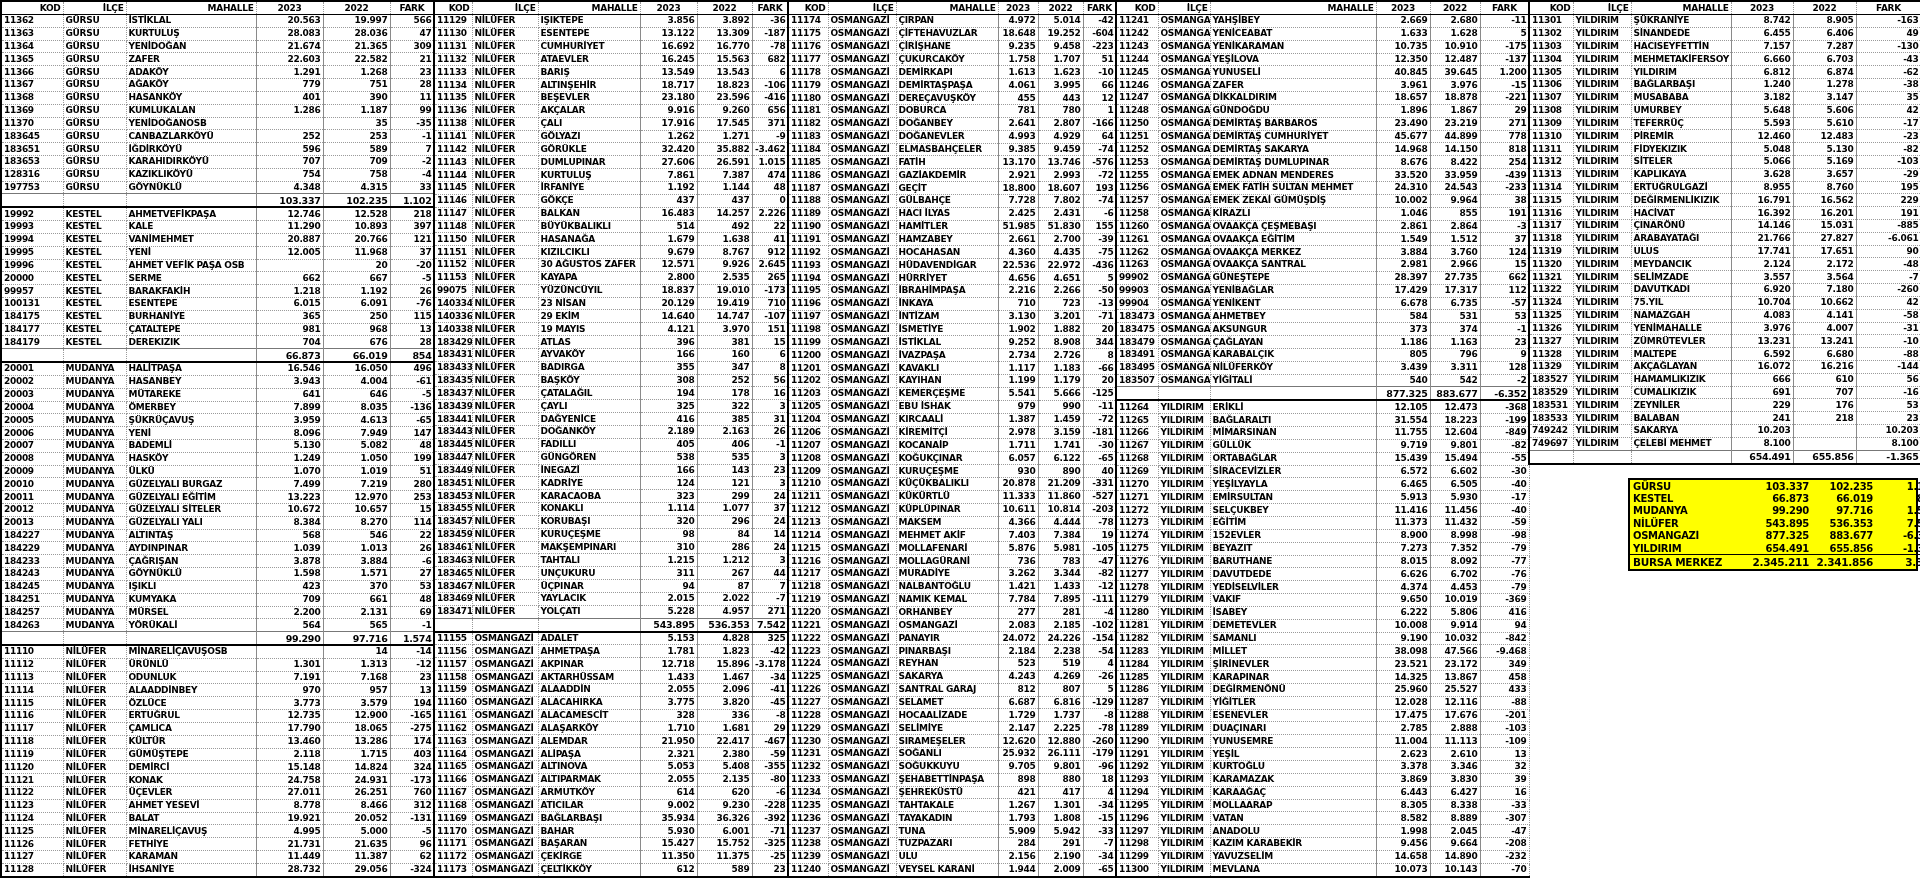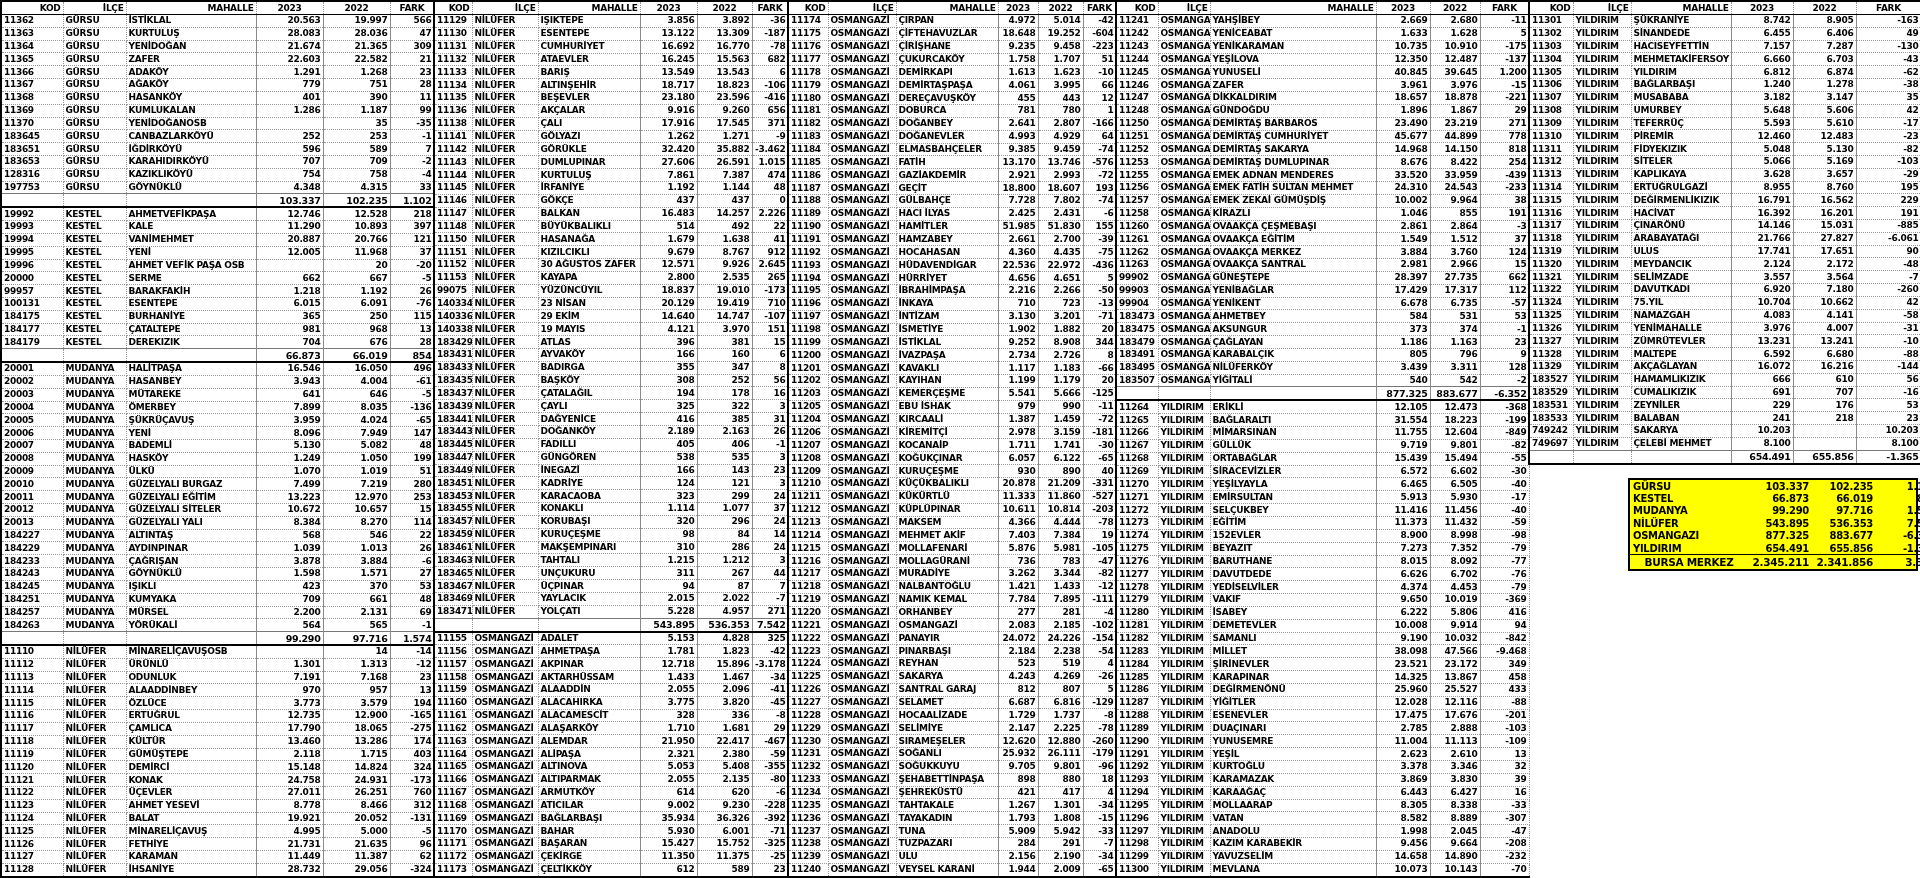--- a/index.html
+++ b/index.html
@@ -61,21 +61,21 @@
             <td class="num" style="width: 58px;">883.677</td>
             <td class="num" style="width: 58px;">-6.352</td>
           </tr>
           <tr>
             <td style="width: 112px;">YILDIRIM</td>
             <td class="num" style="width: 58px;">654.491</td>
             <td class="num" style="width: 58px;">655.856</td>
             <td class="num" style="width: 58px;">-1.365</td>
           </tr>
           <tr class="grand">
-            <td style="width: 112px; text-align: center;">BURSA MERKEZ</td>
+            <td style="width: 112px;">BURSA MERKEZ</td>
             <td class="num" style="width: 58px;">2.345.211</td>
             <td class="num" style="width: 58px;">2.341.856</td>
             <td class="num" style="width: 58px;">3.355</td>
           </tr>
         </tbody>
       </table>
   </div>
 <table class="grp" style="left: 0px; width: 433px;">
       <colgroup>
         <col style="width: 62px;">
@@ -342,21 +342,21 @@
           <td>ÖMERBEY</td>
           <td class="num">7.899</td>
           <td class="num">8.035</td>
           <td class="num">-136</td>
         </tr>
         <tr class="data-row">
           <td>20005</td>
           <td>MUDANYA</td>
           <td>ŞÜKRÜÇAVUŞ</td>
           <td class="num">3.959</td>
-          <td class="num">4.024</td>
+          <td class="num">4.613</td>
           <td class="num">-65</td>
         </tr>
         <tr class="data-row">
           <td>20006</td>
           <td>MUDANYA</td>
           <td>YENİ</td>
           <td class="num">8.096</td>
           <td class="num">7.949</td>
           <td class="num">147</td>
         </tr>

